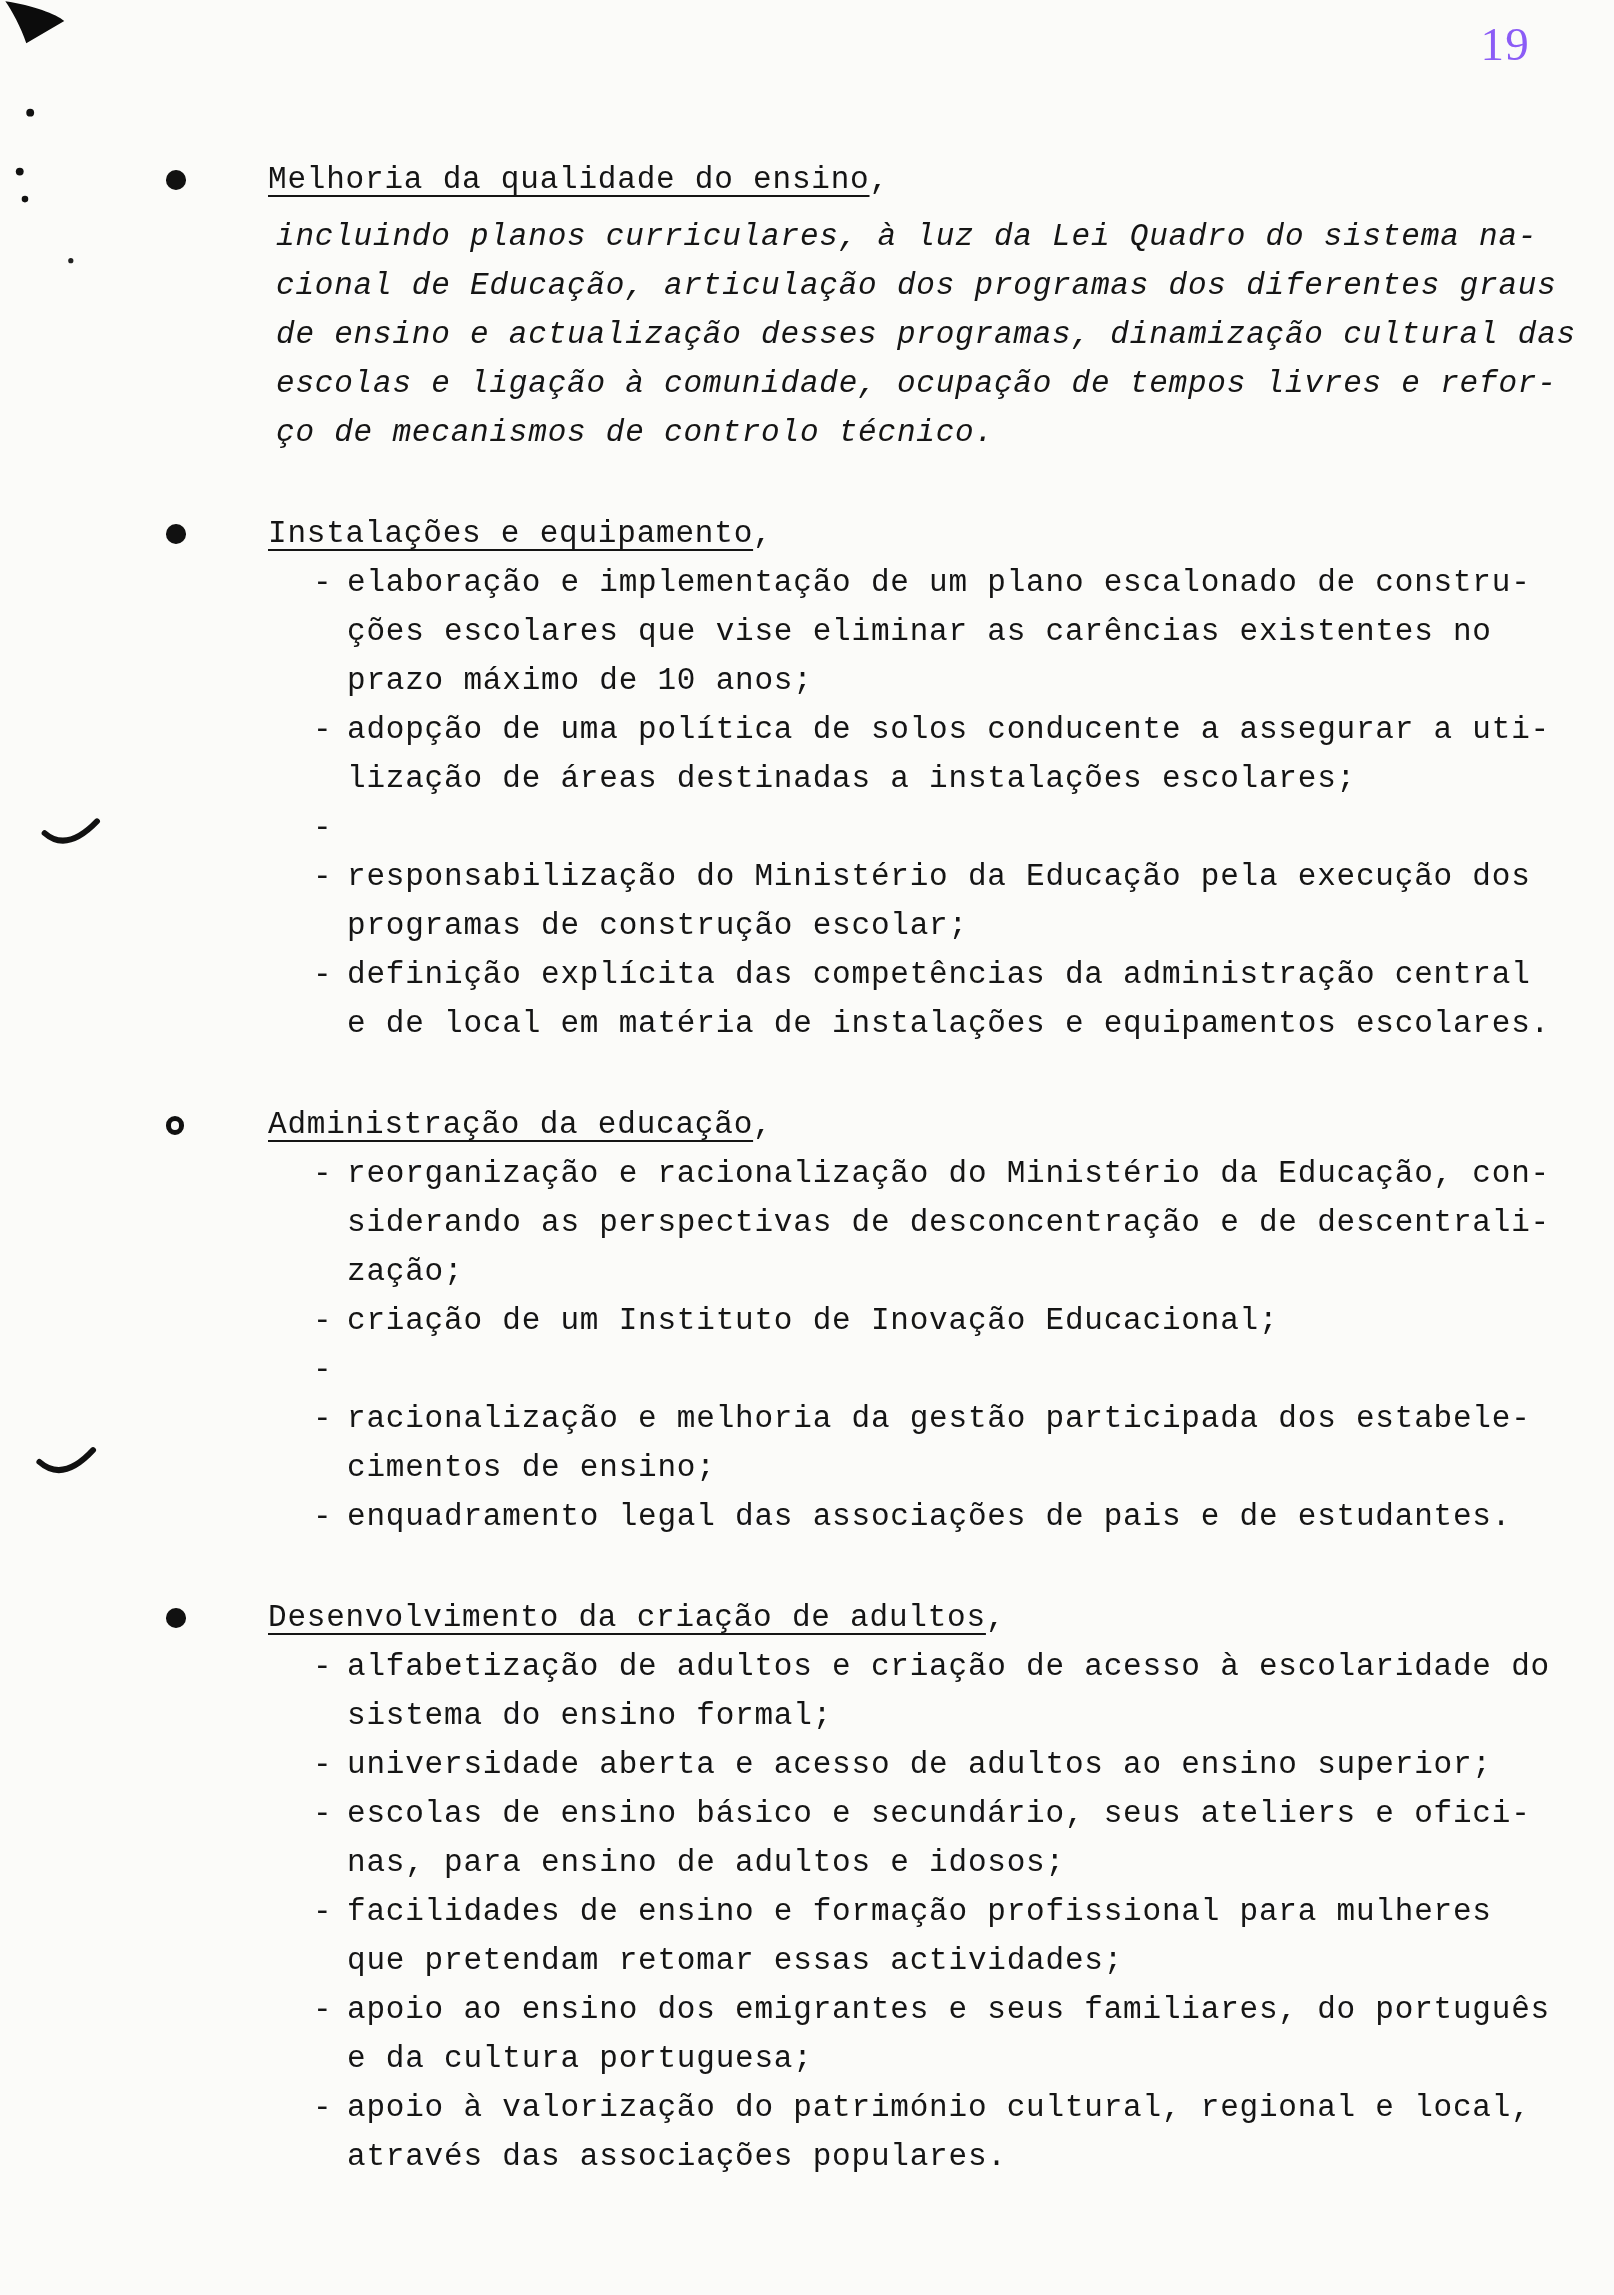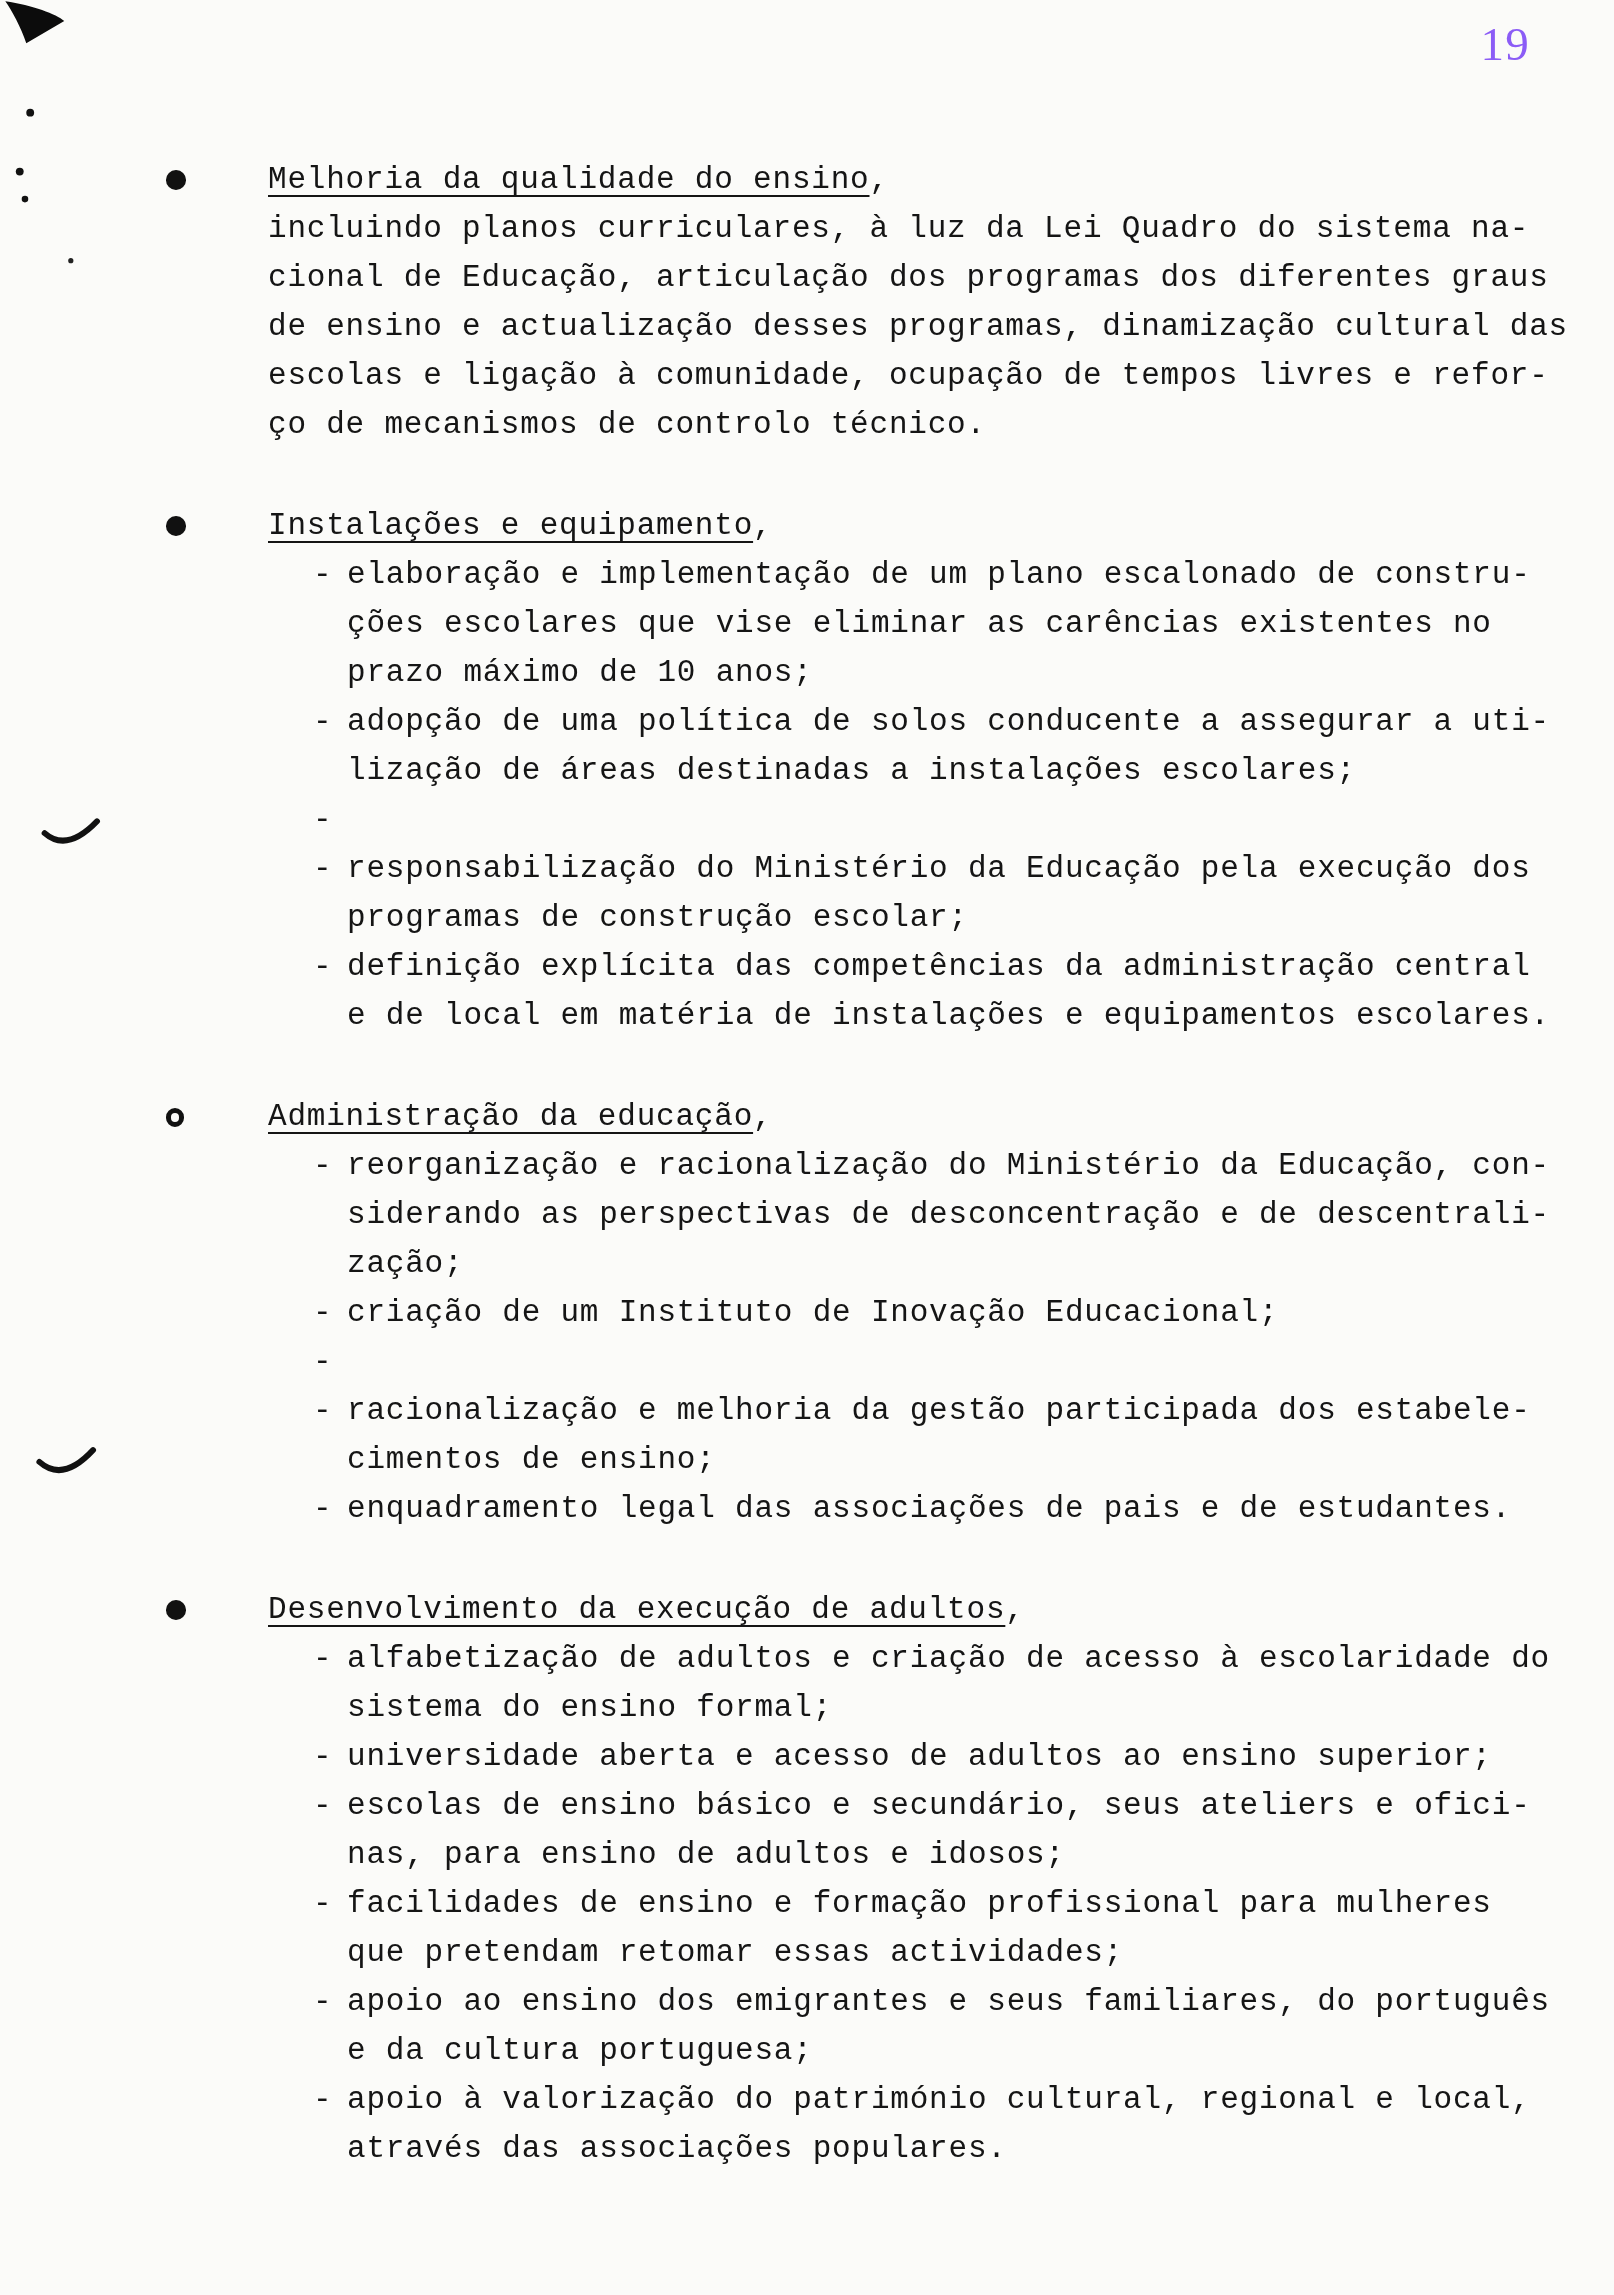--- a/index.html
+++ b/index.html
@@ -48,21 +48,21 @@
     border: 5.2px solid #111;
     box-sizing: border-box;
     top: 16.4px;
   }
   .heading-line { margin: 0; }
   .heading-text {
     text-decoration: underline;
     text-underline-offset: 7.2px;
     text-decoration-thickness: 2.3px;
   }
-  .body-par { margin: 0; white-space: pre; }
+  .body-par { margin: 8px; white-space: pre; font-style: italic; }
   .item { display: flex; margin-left: 45px; }
   .dash { flex: 0 0 34px; }
   .item-text { white-space: pre; }
   svg.marks {
     position: absolute;
     left: 0; top: 0;
     pointer-events: none;
   }
 </style>
 </head>
@@ -150,21 +150,21 @@
     </div>
     <div class="item">
       <span class="dash">-</span>
       <span class="item-text">enquadramento legal das associações de pais e de estudantes.</span>
     </div>
   </div>
 
   <div class="section">
     <span class="bullet"></span>
     <div class="heading-line">
-      <span class="heading-text">Desenvolvimento da execução de adultos</span><span>,</span>
+      <span class="heading-text">Desenvolvimento da criação de adultos</span><span>,</span>
     </div>
     <div class="item">
       <span class="dash">-</span>
       <span class="item-text">alfabetização de adultos e criação de acesso à escolaridade do
 sistema do ensino formal;</span>
     </div>
     <div class="item">
       <span class="dash">-</span>
       <span class="item-text">universidade aberta e acesso de adultos ao ensino superior;</span>
     </div>

